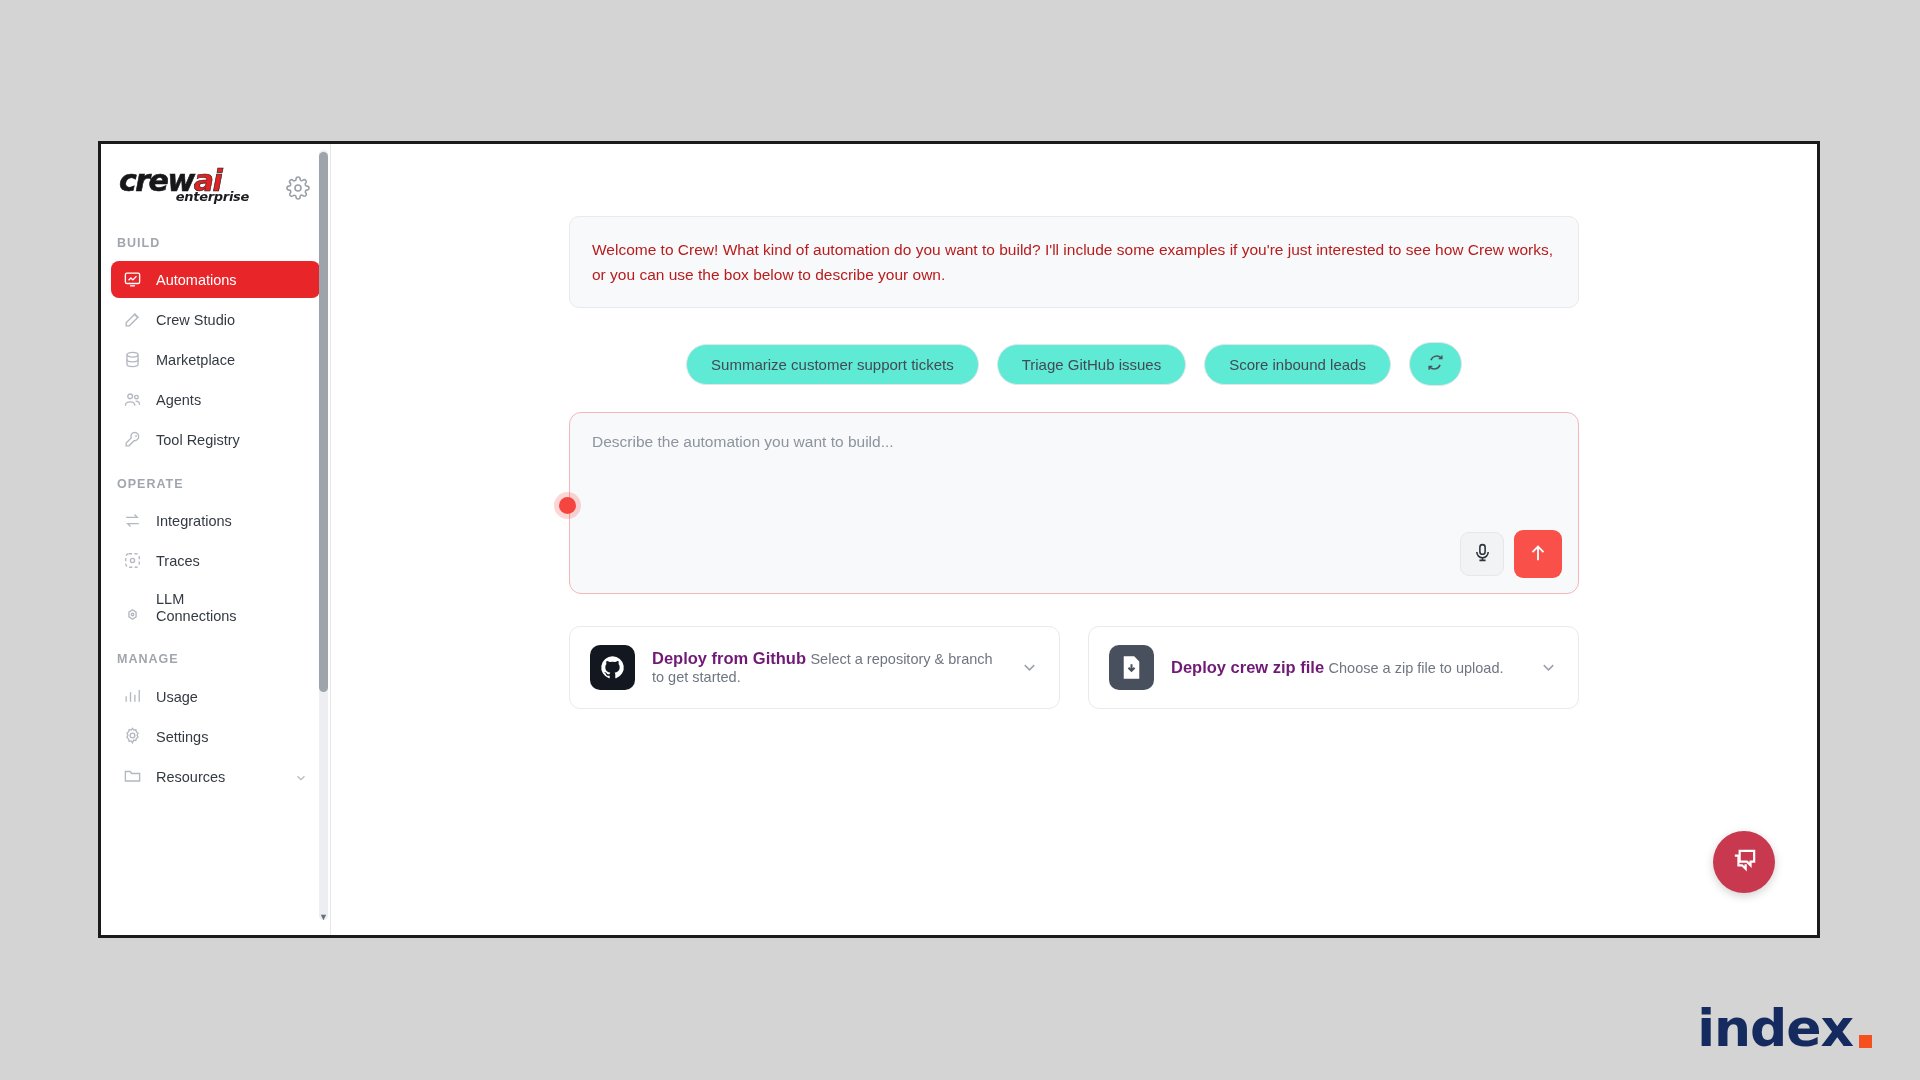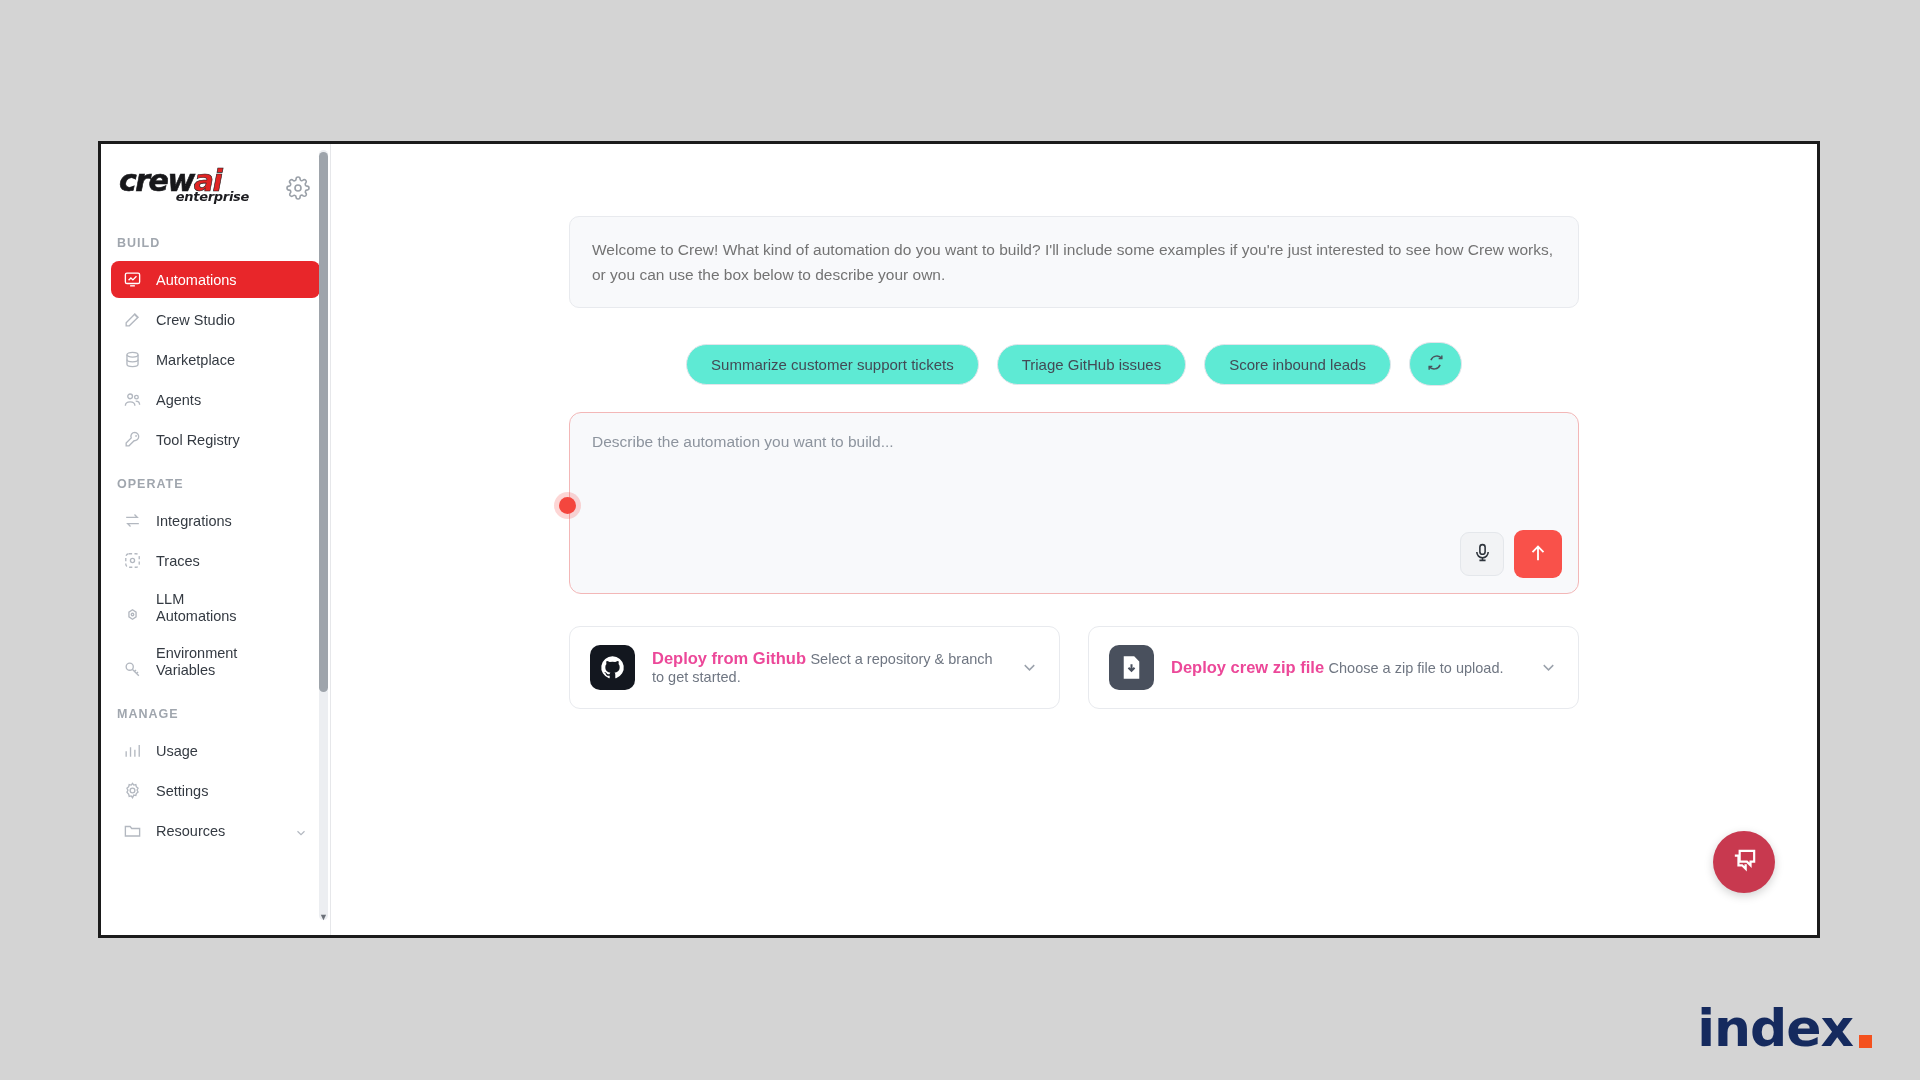--- a/index.html
+++ b/index.html
@@ -100,21 +100,21 @@
     width: 1010px;
     margin: 0 auto;
     padding-top: 72px;
   }
 
   .welcome-card {
     border: 1px solid #e8eaee;
     background: #f8f9fb;
     border-radius: 10px;
     padding: 20px 22px;
-    color: #737373;
+    color: #b91c1c;
     font-size: 15.5px;
     line-height: 1.62;
   }
 
   .chips {
     display: flex; align-items: center; justify-content: center;
     gap: 18px; margin-top: 34px;
   }
   .chip {
     border: 1px solid #e2e5ea; background: #5eead4;
@@ -176,21 +176,21 @@
   }
   .deploy-icon {
     width: 45px; height: 45px; border-radius: 10px;
     display: flex; align-items: center; justify-content: center;
     flex: 0 0 45px; color: #ffffff;
   }
   .deploy-icon.gh { background: #13171f; }
   .deploy-icon.zip { background: #49505d; }
   .deploy-icon svg { width: 27px; height: 27px; }
   .deploy-text { flex: 1 1 auto; min-width: 0; }
-  .deploy-title { font-size: 16.5px; font-weight: 700; color: #ec4899; }
+  .deploy-title { font-size: 16.5px; font-weight: 700; color: #701a75; }
   .deploy-sub { font-size: 14.5px; color: #6f7682; margin-top: 4px; }
   .deploy-chev { width: 19px; height: 19px; color: #9aa1ab; flex: 0 0 19px; }
 
   
   .chat-fab {
     position: absolute; right: 42px; bottom: 42px;
     width: 62px; height: 62px; border-radius: 50%;
     background: #c8394f;
     display: flex; align-items: center; justify-content: center;
     cursor: pointer; color: #fff;
@@ -314,33 +314,23 @@
         </div>
 
         <div class="nav-item">
           <span class="nav-ico">
             <svg viewBox="0 0 24 24" fill="none" stroke="currentColor" stroke-width="1.7">
               <path d="M12 6l4.5 3v6L12 18l-4.5-3V9z"></path>
                 <circle cx="12" cy="12" r="1.6"></circle>
             </svg>
           </span>
           <span class="nav-label">LLM
-Automations</span>
-        </div>
-
-        <div class="nav-item">
-          <span class="nav-ico">
-            <svg viewBox="0 0 24 24" fill="none" stroke="currentColor" stroke-width="1.7">
-              <circle cx="8.5" cy="8.5" r="4.5"></circle>
-                <path d="M11.7 11.7L20 20M17 17l2-2M14.5 14.5l2-2"></path>
-            </svg>
-          </span>
-          <span class="nav-label">Environment
-Variables</span>
-        </div>
+Connections</span>
+        </div>
+
 
         <div class="nav-section">MANAGE</div>
 
         <div class="nav-item">
           <span class="nav-ico">
             <svg viewBox="0 0 24 24" fill="none" stroke="currentColor" stroke-width="1.7">
               <path d="M4 20V13M9.5 20V8M15 20v-9M20.5 20V5"></path>
             </svg>
           </span>
           <span class="nav-label">Usage</span>

